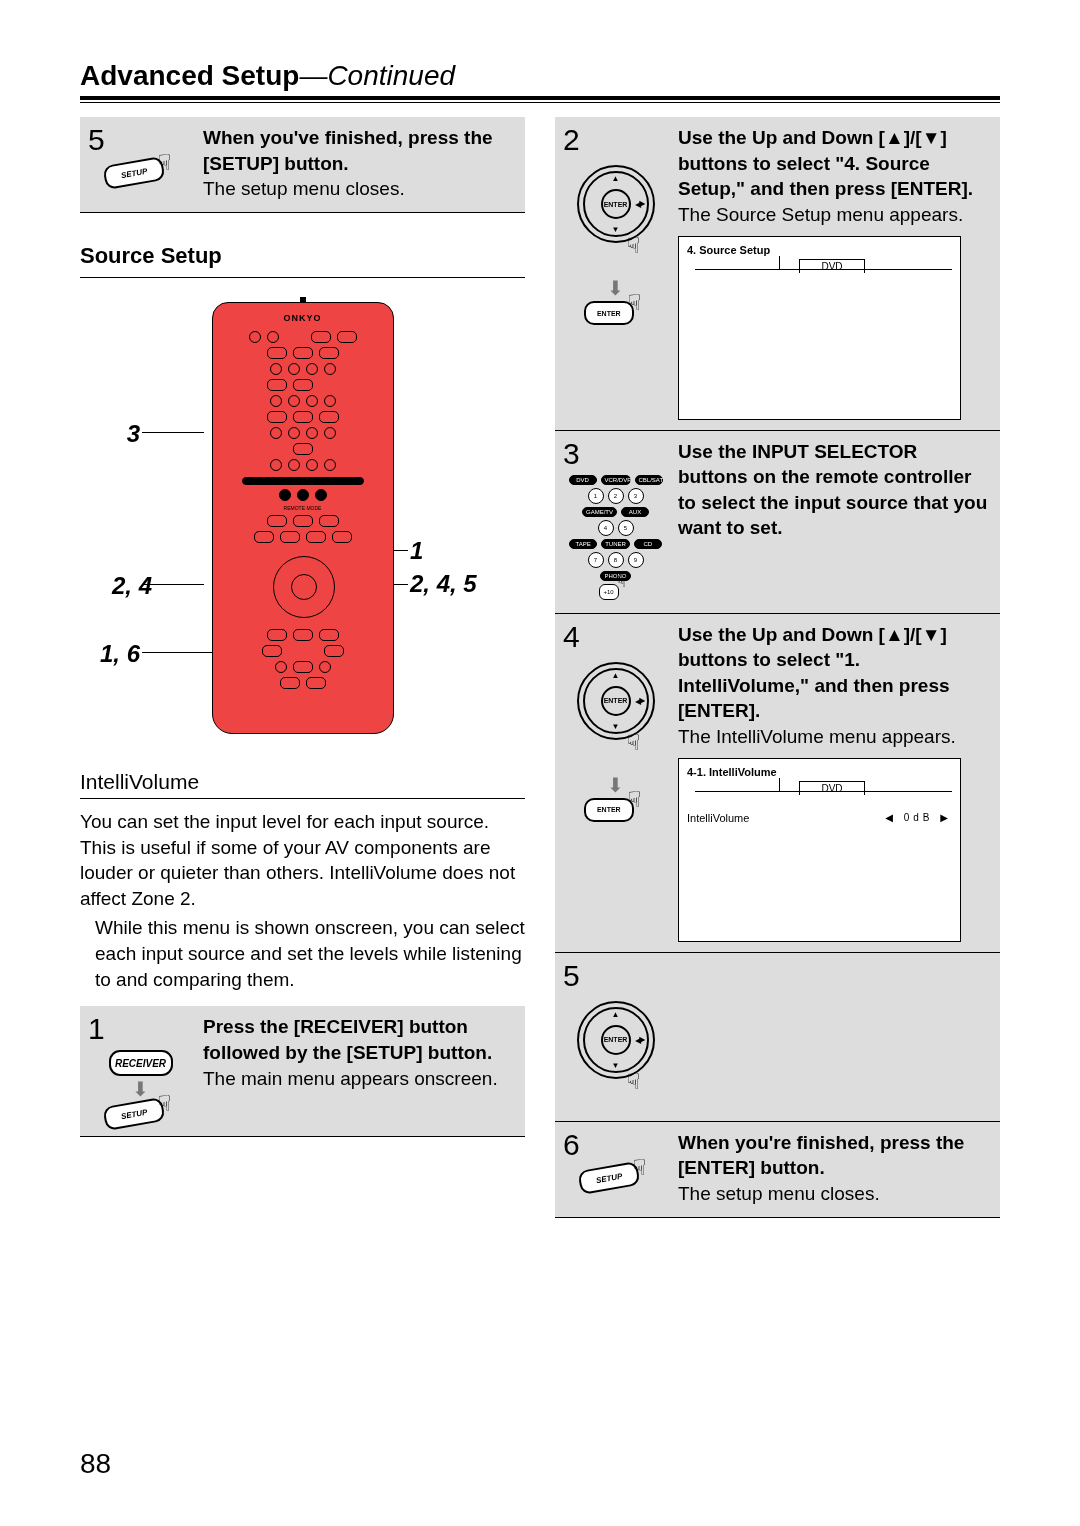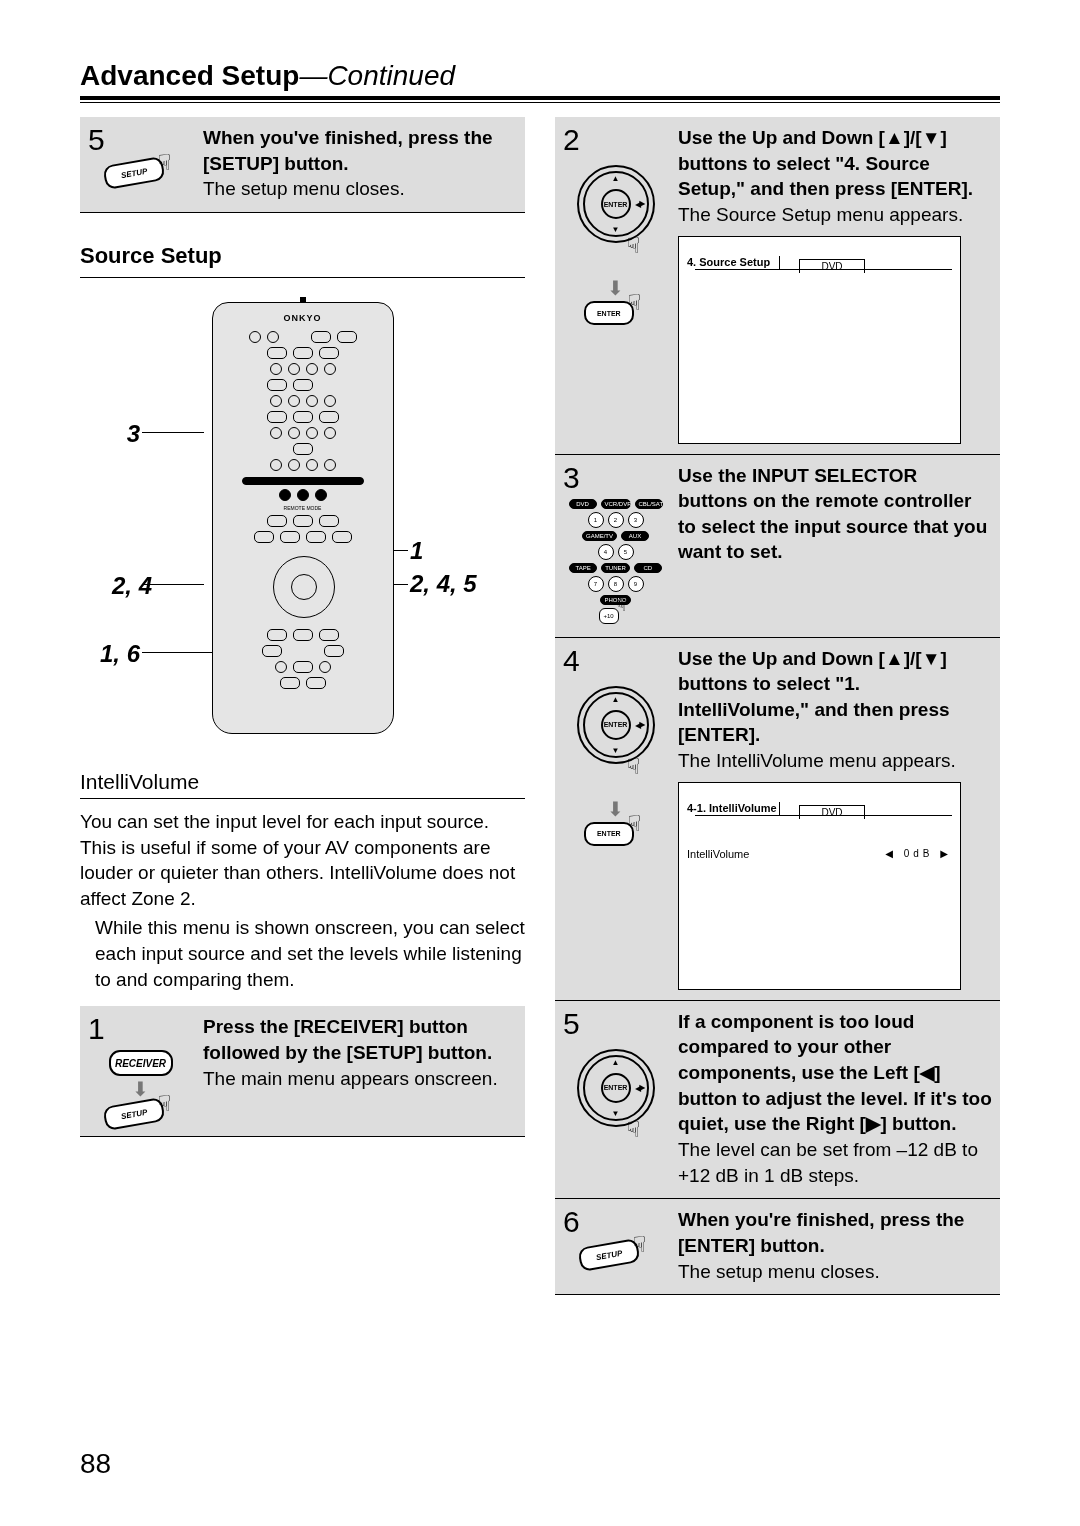--- a/index.html
+++ b/index.html
@@ -58,21 +58,21 @@
     display:flex;
     justify-content:center;
     align-items:flex-start;
   }
   .remote {
     width: 180px;
     height: 430px;
     border: 1.5px solid #000;
     border-radius: 16px 16px 20px 20px;
     position: relative;
-    background:#e5e5e5;
+    background:#ef4444;
     margin-top:10px;
   }
   .remote::after{
     content:"";
     position:absolute; top:-6px; left:50%; transform:translateX(-50%);
     width:6px; height:6px; background:#000;
   }
   .remote .brand {
     position:absolute; top:10px; left:0; width:100%; text-align:center;
     font-size:9px; font-weight:bold; letter-spacing:1px;
@@ -126,21 +126,21 @@
   .enter-glyph .tri.down { bottom:9px; left:50%; transform:translateX(-50%); }
   .enter-glyph .tri.left { left:9px; top:50%; transform:translateY(-50%); }
   .enter-glyph .tri.right { right:9px; top:50%; transform:translateY(-50%); }
   .btn-enter-small {
     width:46px; height:20px; border:2px solid #000; border-radius:10px; background:#fff;
     display:flex;align-items:center;justify-content:center; font-size:7px; font-weight:bold;
   }
   
   .osd {
     background:#fff; border:1px solid #000; width:265px; height:170px;
-    margin-top:8px; font-size:11px; position:relative; padding:18px 8px;
+    margin-top:8px; font-size:11px; position:relative; padding:6px 8px;
   }
   .osd .title { font-weight:bold; }
   .osd .tab {
     position:absolute; top:22px; left:120px;
     width:56px; border:1px solid #000; border-bottom:none;
     text-align:center; font-size:10px; padding:0 4px; background:#fff;
   }
   .osd .line { position:absolute; top:32px; left:16px; right:8px; border-top:1px solid #000;}
   .osd .line-side { position:absolute; top:19px; left:100px; height:14px; border-left:1px solid #000;}
   .osd .items { margin-top:30px; line-height:1.5; }
@@ -448,24 +448,20 @@
           <div class="outer"></div>
             <div class="outer2"></div>
           <div class="inner">ENTER</div>
           <div class="tri up">▲</div>
             <div class="tri down">▼</div>
             <div class="tri left">◀</div>
             <div class="tri right">▶</div>
         </div>
         <span class="hand" style="transform:translate(18px,-18px);">☟</span>
       </div>
-      <div class="right">
-        <span class="bold blob">If a component is too loud compared to your other components, use the Left [◀] button to adjust the level. If it's too quiet, use the Right [▶] button.</span>
-        <span class="para">The level can be set from –12 dB to +12 dB in 1 dB steps.</span>
-      </div>
     </div>
 
     <div class="grey">
       <div class="left">
         <div class="stepnum" style="align-self:flex-start;">6</div>
         <div style="display:flex;align-items:center;">
           <div class="btn-oval tiny">SETUP</div>
           <span class="hand">☟</span>
         </div>
       </div>

